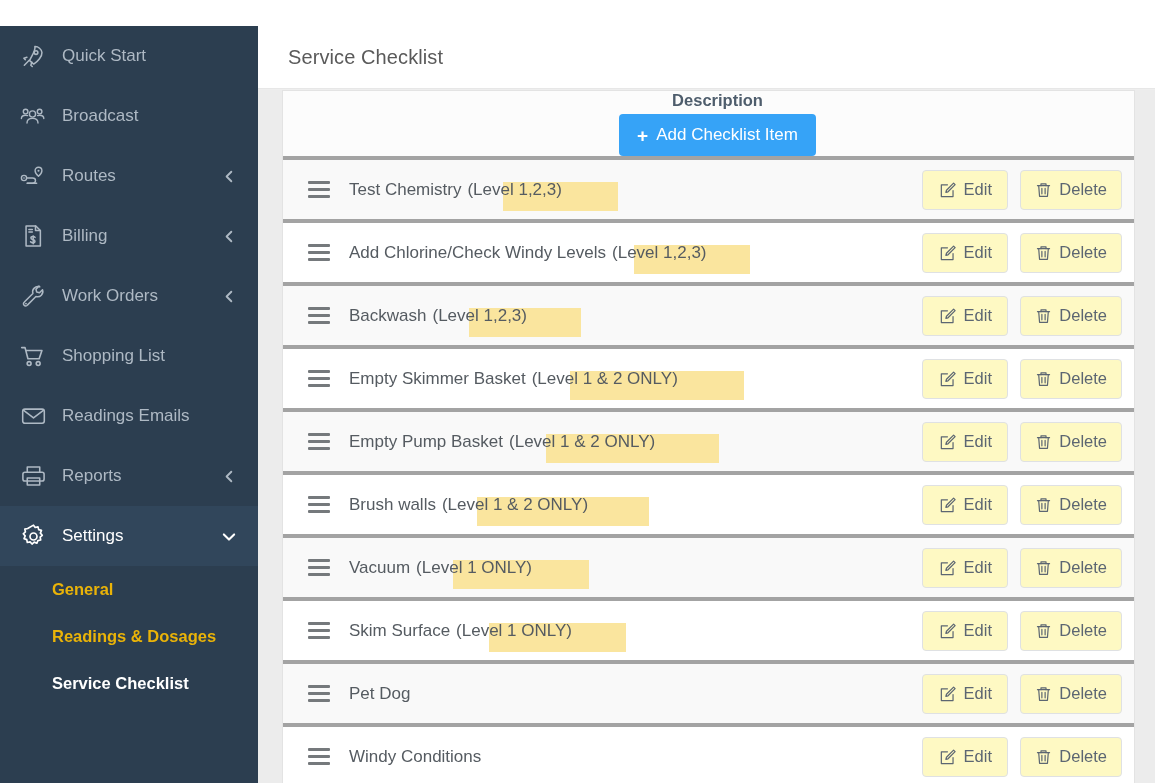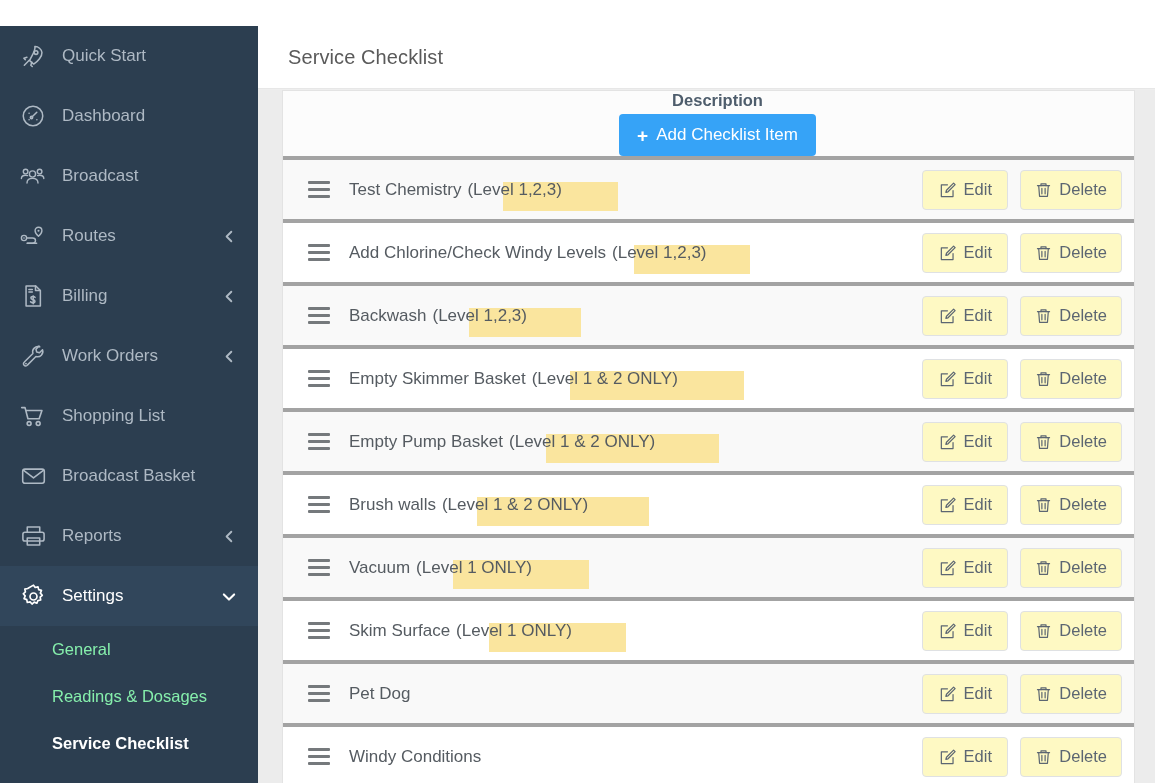--- a/index.html
+++ b/index.html
@@ -47,23 +47,24 @@
     background: #31465b;
     color: #ffffff;
   }
   .nav-item.expanded .nav-label { color:#ffffff; }
 
   .subnav-item {
     display: flex;
     align-items: center;
     height: 47px;
     padding-left: 52px;
-    color: #86efac;
+    color: #eab308;
     font-size: 16.5px;
     cursor: pointer;
+    font-weight: bold;
   }
   .subnav-item.active {
     color: #ffffff;
     font-weight: bold;
   }
 
   
   #main {
     flex: 1 1 auto;
     height: 783px;
@@ -219,34 +220,20 @@
             <path d="M8.5 16 4 20.5"></path>
             <path d="M6.4 13.2 3.6 14.1l1.3 1.3"></path>
             <path d="M10.9 17.7l-.9 2.8 1.3 1.2"></path>
           </svg>
         </span>
         <span class="nav-label">Quick Start</span>
         <span class="nav-chev"></span>
       </div>
       <div class="nav-item">
         <span class="nav-ico">
-          <svg width="26" height="26" viewBox="0 0 24 24" fill="none" stroke="#aeb9c4" stroke-width="1.4" stroke-linecap="round">
-            <circle cx="12" cy="12" r="9"></circle>
-            <path d="M15.5 8.5 11 13"></path>
-            <circle cx="10.6" cy="13.4" r="1.1"></circle>
-            <circle cx="8.4" cy="9.4" r=".7" fill="#aeb9c4" stroke="none"></circle>
-            <circle cx="15.6" cy="15.4" r=".7" fill="#aeb9c4" stroke="none"></circle>
-            <circle cx="8.4" cy="15.4" r=".7" fill="#aeb9c4" stroke="none"></circle>
-          </svg>
-        </span>
-        <span class="nav-label">Dashboard</span>
-        <span class="nav-chev"></span>
-      </div>
-      <div class="nav-item">
-        <span class="nav-ico">
           <svg width="28" height="26" viewBox="0 0 28 24" fill="none" stroke="#aeb9c4" stroke-width="1.4" stroke-linecap="round" stroke-linejoin="round">
             <circle cx="13.5" cy="10" r="3.1"></circle>
             <path d="M8 19c0-3 2.5-4.6 5.5-4.6S19 16 19 19"></path>
             <circle cx="6.6" cy="7.6" r="2.3"></circle>
             <path d="M2.4 14.6c0-2.2 1.9-3.3 4.2-3.3 .7 0 1.4.1 2 .3"></path>
             <circle cx="20.6" cy="7.6" r="2.3"></circle>
             <path d="M24.8 14.6c0-2.2-1.9-3.3-4.2-3.3-.7 0-1.4.1-2 .3"></path>
           </svg>
         </span>
         <span class="nav-label">Broadcast</span>
@@ -312,21 +299,21 @@
         <span class="nav-label">Shopping List</span>
         <span class="nav-chev"></span>
       </div>
       <div class="nav-item">
         <span class="nav-ico">
           <svg width="27" height="26" viewBox="0 0 26 24" fill="none" stroke="#aeb9c4" stroke-width="1.5" stroke-linecap="round" stroke-linejoin="round">
             <rect x="2.6" y="5.4" width="20.8" height="13.6" rx="2.1"></rect>
             <path d="M3.5 6.6 13 13.9l9.5-7.3"></path>
           </svg>
         </span>
-        <span class="nav-label">Broadcast Basket</span>
+        <span class="nav-label">Readings Emails</span>
         <span class="nav-chev"></span>
       </div>
       <div class="nav-item">
         <span class="nav-ico">
           <svg width="27" height="26" viewBox="0 0 26 24" fill="none" stroke="#aeb9c4" stroke-width="1.5" stroke-linecap="round" stroke-linejoin="round">
             <path d="M7 8.3V3.4h12V8.3"></path>
             <rect x="2.8" y="8.3" width="20.4" height="8.6" rx="2"></rect>
             <rect x="7" y="14" width="12" height="6.6"></rect>
           </svg>
         </span>

